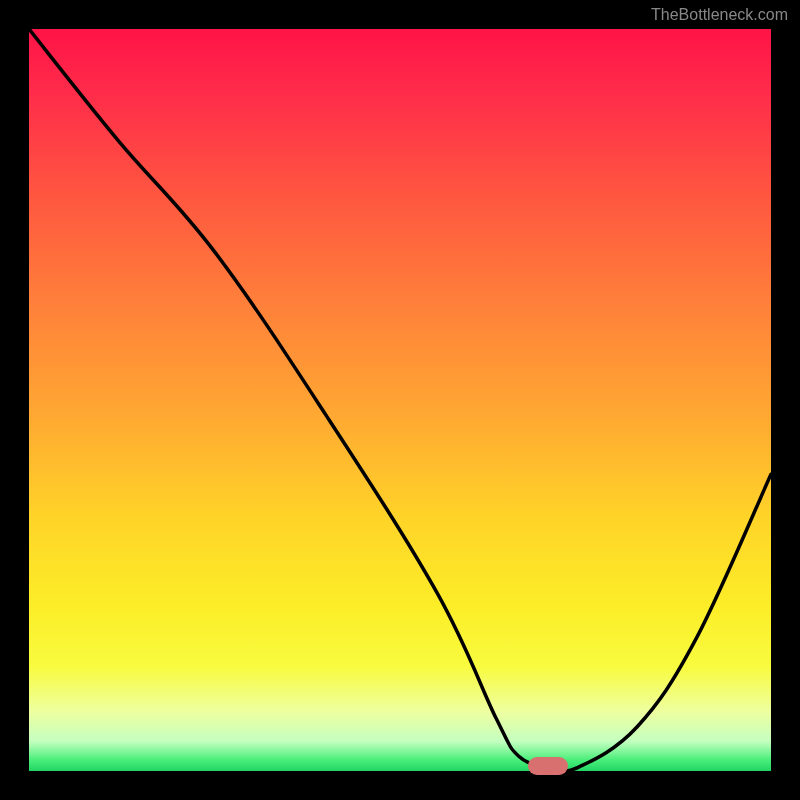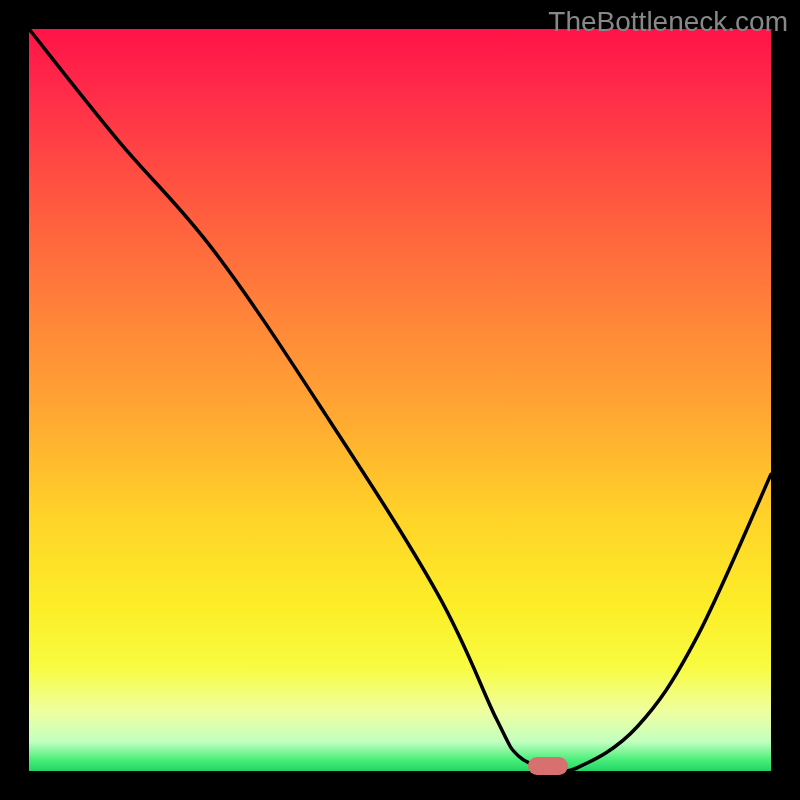--- a/index.html
+++ b/index.html
@@ -30,21 +30,21 @@
       #c4ffc0 96%,
       #4aee7a 98.5%,
       #22d565 100%
     );
   }
   .watermark {
     position: absolute;
     top: 6px;
     right: 12px;
     color: #888;
-    font-size: 28px;
+    font-size: 16px;
     font-weight: 500;
     z-index: 10;
   }
   svg.curve {
     position: absolute;
     left: 0;
     top: 0;
     width: 742px;
     height: 742px;
   }

